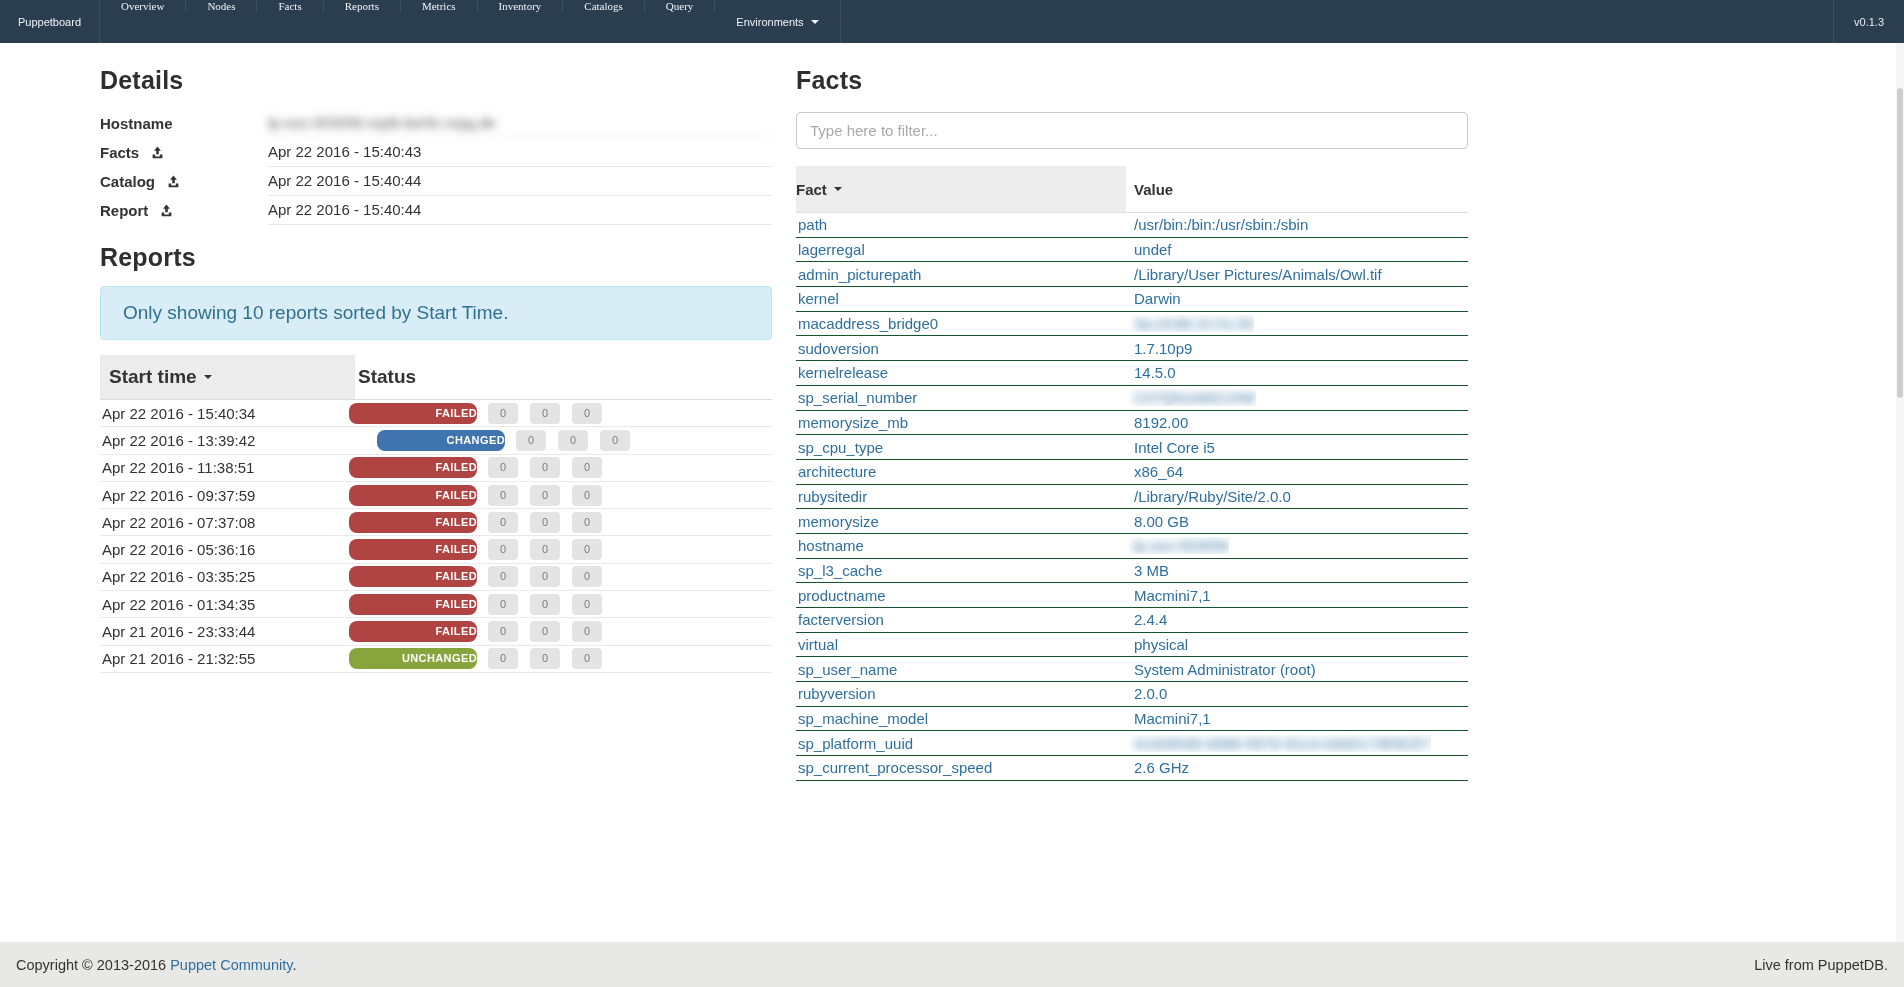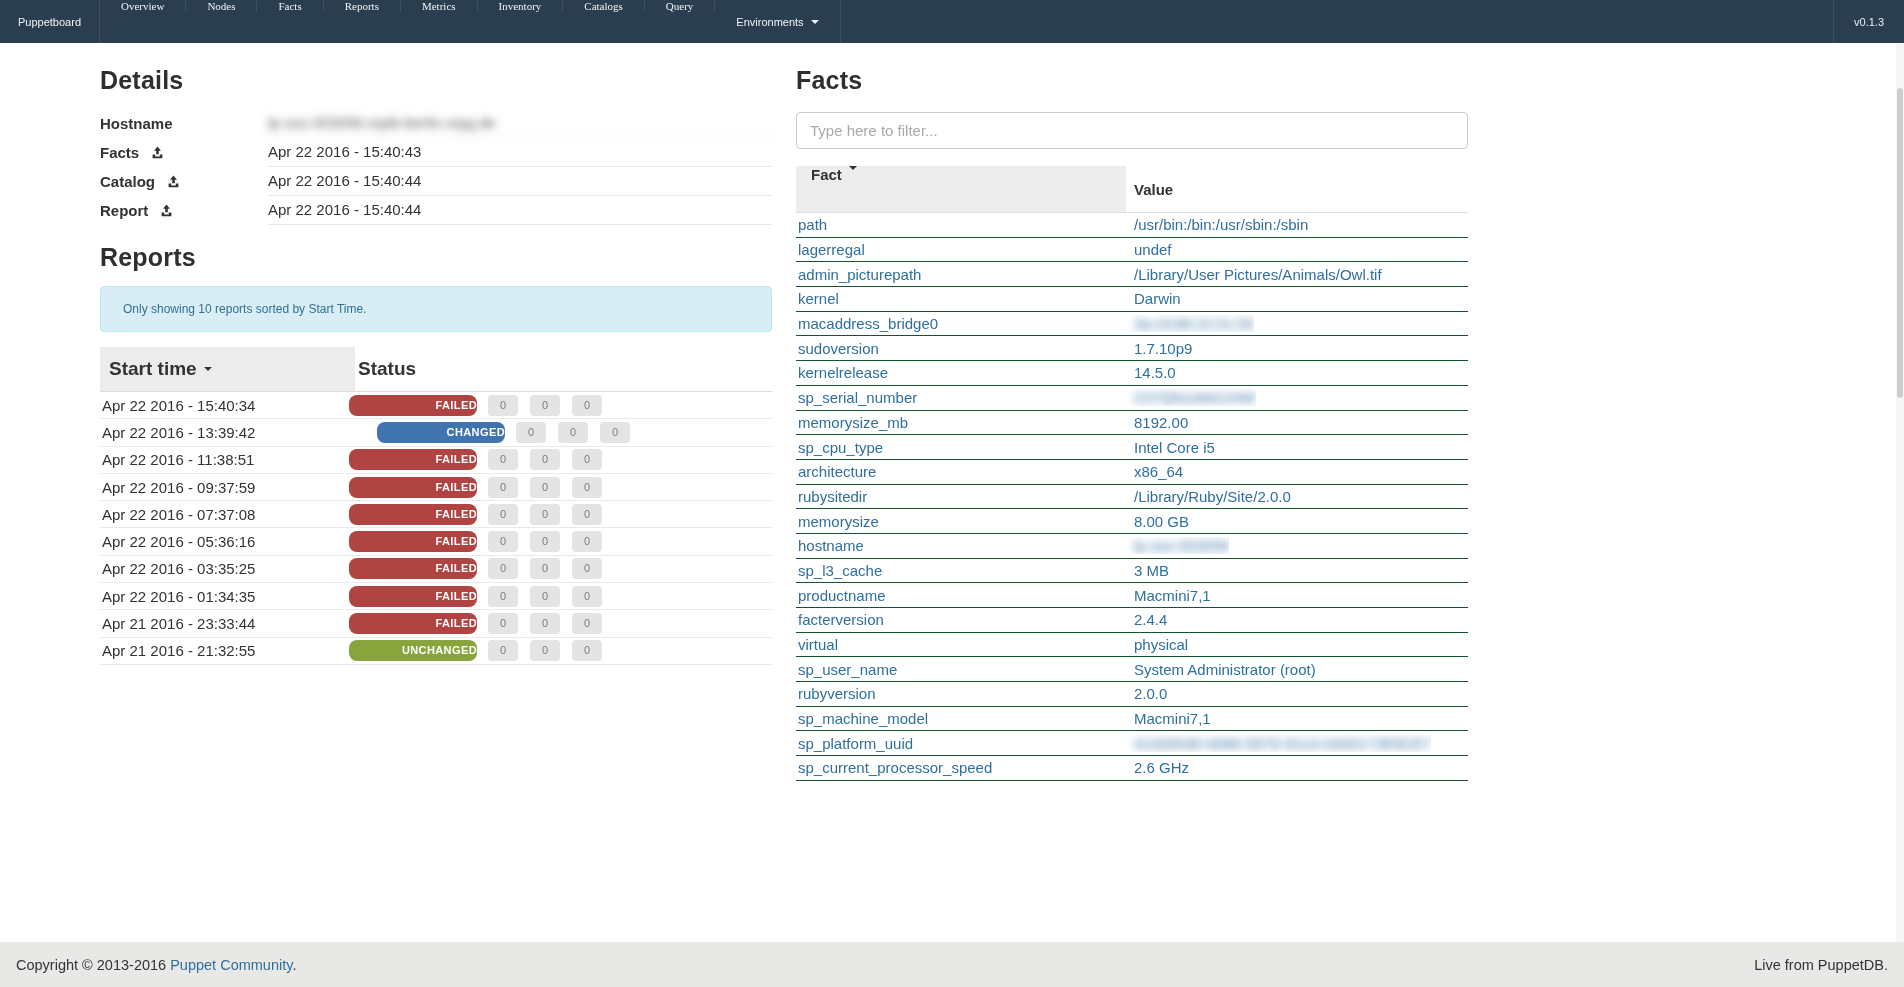--- a/index.html
+++ b/index.html
@@ -59,21 +59,21 @@
   }
   .detail-value{
     flex:1;padding:5px 0 6px;border-bottom:1px solid #e7e7e7;min-height:26px;
   }
   .upload-icon{display:inline-flex;cursor:pointer;}
   .blurred{filter:blur(4px);color:#555;}
 
   
   .alert-info{
     margin-top:14px;background:#d9edf7;border:1px solid #bce8f1;color:#31708f;
-    border-radius:4px;padding:15px 22px;font-size:12px;
+    border-radius:4px;padding:15px 22px;font-size:19px;
   }
 
   
   .reports-table{margin-top:15px;}
   .r-head{display:flex;border-bottom:1px solid #dddddd;height:45px;font-size:19px;}
   .r-head .th-time{
     width:255px;flex:none;background:#ececec;font-weight:bold;
     display:flex;align-items:center;padding-left:9px;cursor:pointer;
   }
   .r-head .th-status{font-weight:bold;display:flex;align-items:center;padding-left:3px;}
@@ -98,21 +98,21 @@
   
   .filter-input{
     width:100%;height:37px;border:1px solid #cccccc;border-radius:4px;
     padding:0 13px;font-size:15px;color:#555;margin:3px 0 17px;outline:none;
     font-family:inherit;
   }
   .filter-input::placeholder{color:#a9a9a9;}
   .f-head{display:flex;border-bottom:1px solid #dddddd;height:47px;font-size:15px;}
   .f-head .th-fact{
     width:330px;flex:none;background:#ededed;font-weight:bold;
-    display:flex;padding-left:15px;cursor:pointer;
+    display:flex;align-items:center;padding-left:0;cursor:pointer;
   }
   .f-head .th-value{font-weight:bold;display:flex;align-items:center;padding-left:8px;}
   .f-row{
     display:flex;align-items:center;height:24.7px;border-bottom:1px solid #14532d;
     font-size:15px;
   }
   .f-fact{width:330px;flex:none;padding-left:2px;}
   .f-fact a,.f-value a{color:var(--link);text-decoration:none;cursor:pointer;}
   .f-value{padding-left:8px;white-space:nowrap;overflow:hidden;}
 

